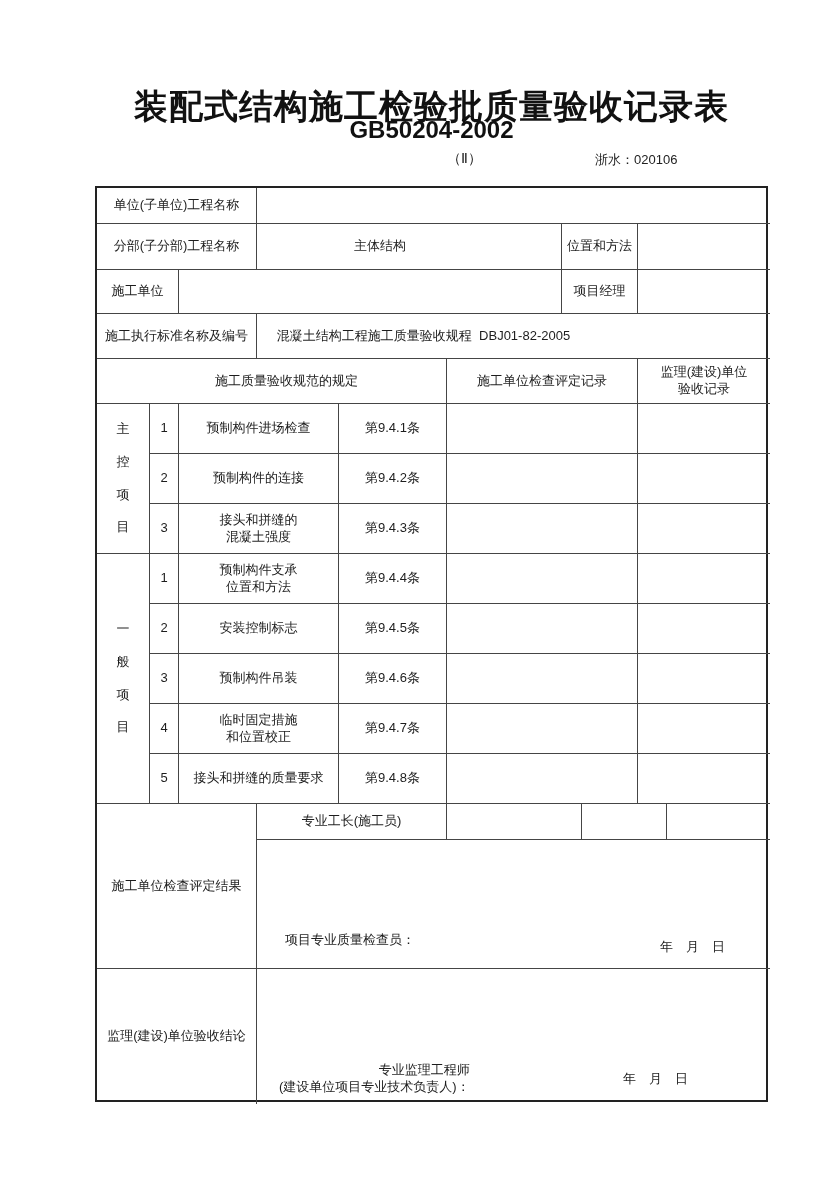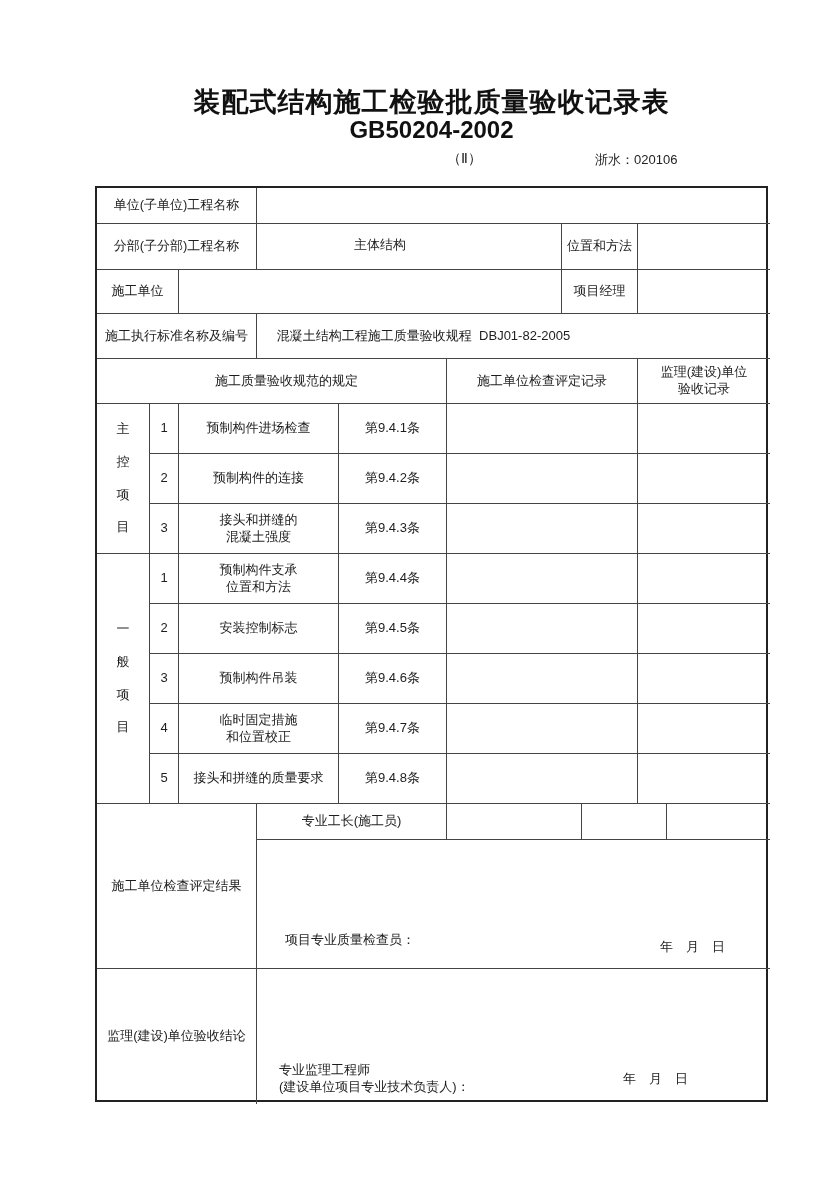--- a/index.html
+++ b/index.html
@@ -5,21 +5,21 @@
   * { margin:0; padding:0; box-sizing:border-box; }
   body {
     width:838px; height:1186px; position:relative;
     background:#ffffff; color:#1d1d1d;
     font-family:"Liberation Sans","DejaVu Sans",sans-serif;
     font-size:13px; overflow:hidden;
   }
   .header-area { position:absolute; left:95px; top:0; width:673px; height:186px; }
   .form-title {
     position:absolute; top:84px; left:0; width:100%;
-    text-align:center; font-size:27px; font-weight:bold; letter-spacing:1px; color:#111;
+    text-align:center; font-size:34px; font-weight:bold; letter-spacing:1px; color:#111;
   }
   .form-standard {
     position:absolute; top:116px; left:0; width:100%;
     text-align:center; font-size:24px; font-weight:bold; color:#111;
   }
   .sheet-no { position:absolute; top:150px; left:352px; font-size:14px; color:#222; }
   .form-code { position:absolute; top:151px; left:500px; font-size:13px; color:#222; }
 
   .form-table {
     position:absolute; left:95px; top:186px; width:673px; height:916px;
@@ -32,24 +32,24 @@
     border-right:1px solid #454545; border-bottom:1px solid #454545;
     display:flex; align-items:center; justify-content:center;
     text-align:center; line-height:1.3; position:relative; color:#1d1d1d;
   }
   .nr { border-right:none; }
   .nb { border-bottom:none; }
   .preline { white-space:pre-line; }
   .pre { white-space:pre; }
   .vert { flex-direction:column; gap:16px; }
   .padl30 { padding-left:30px; }
-  .padr110 { padding-right:58px;font-family:Liberation Mono, monospace; }
+  .padr110 { padding-right:58px; }
   .padr180 { padding-right:180px; }
   .sign-left { position:absolute; left:28px; bottom:19px; text-align:center; }
-  .sign-left2 { position:absolute; left:22px; bottom:8px; text-align:left; }
+  .sign-left2 { position:absolute; left:22px; bottom:8px; text-align:right; }
   .date-right { position:absolute; right:45px; bottom:12px; }
   .date-right2 { position:absolute; right:82px; bottom:16px; }
 </style>
 </head>
 <body>
 
 <div class="header-area">
   <div class="form-title">装配式结构施工检验批质量验收记录表</div>
   <div class="form-standard">GB50204-2002</div>
   <div class="sheet-no">（Ⅱ）</div>

